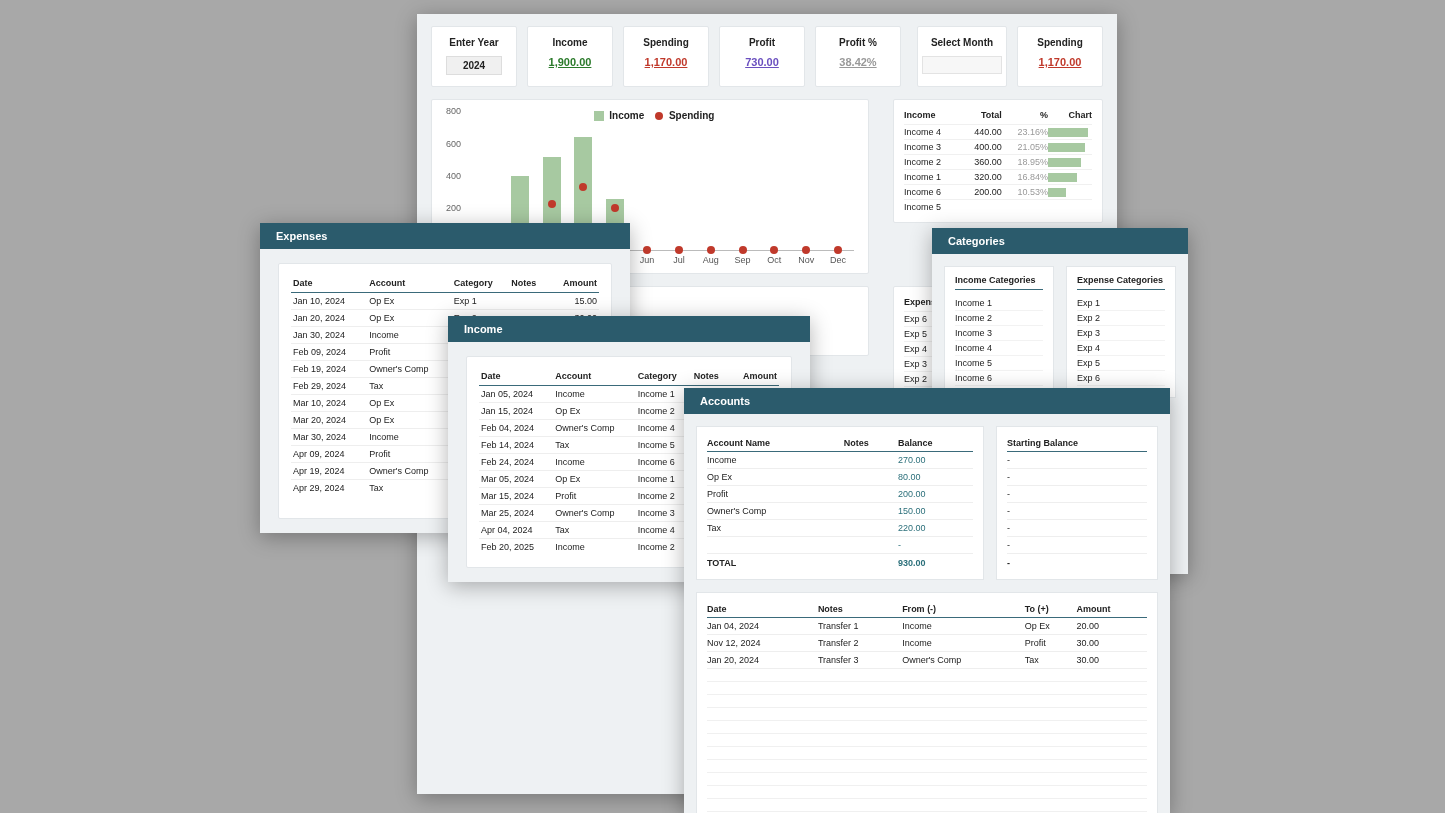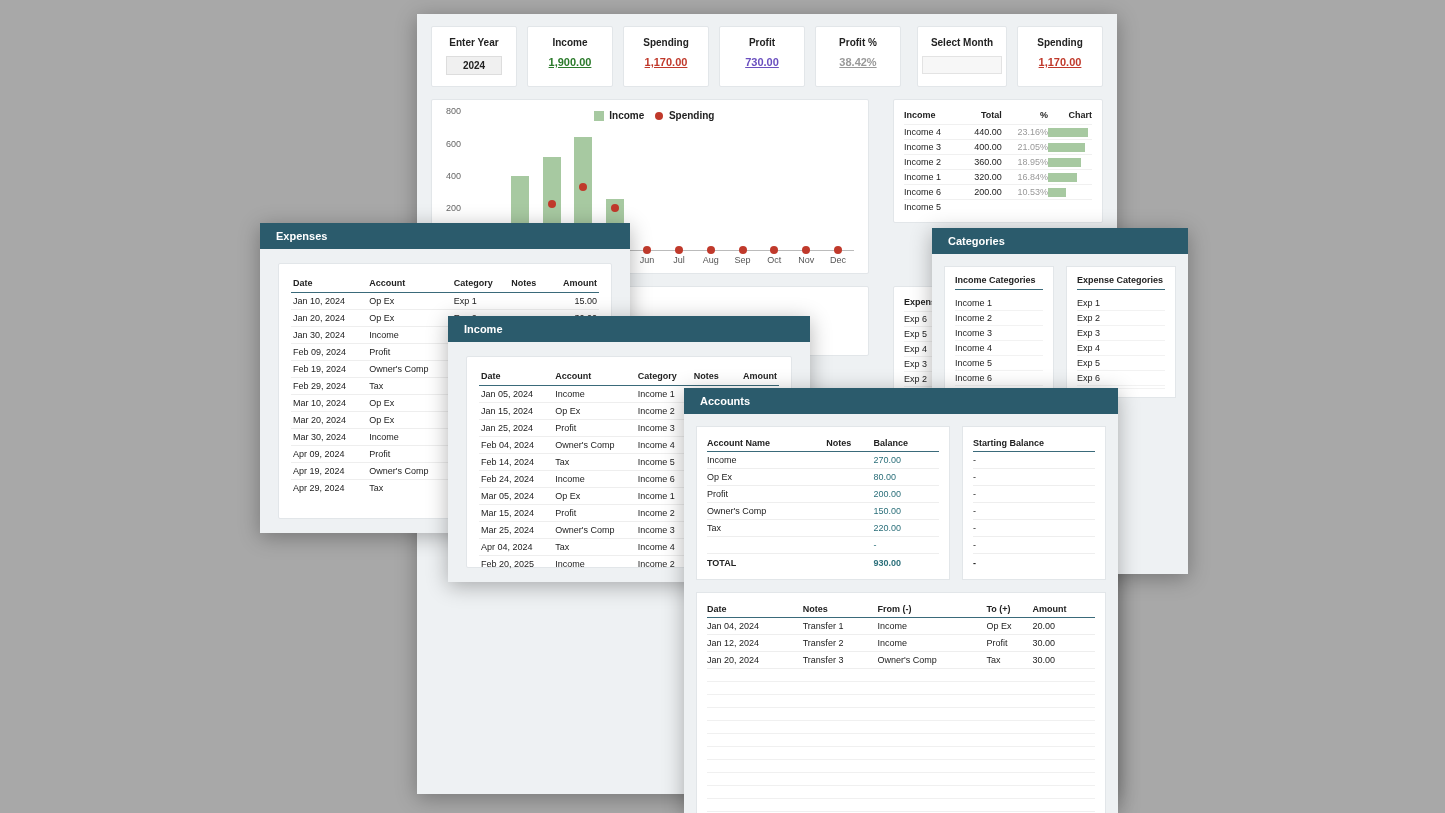--- a/index.html
+++ b/index.html
@@ -90,21 +90,21 @@
   
   #expenses { left: 260px; top: 223px; width: 370px; }
   #expenses .panel-body { padding: 14px 18px; height: 284px;}
   
   #income { left: 448px; top: 316px; width: 362px; }
   #income .panel-body { padding: 14px 18px; height: 240px;}
   
   #categories { left: 932px; top: 200px; width: 256px; margin-top: 28px;}
   #categories .panel-body { padding: 12px; height: 320px;}
   
-  #accounts { left: 684px; top: 388px; width: 434px;}
+  #accounts { left: 684px; top: 388px; width: 486px;}
   #accounts .panel-body { padding: 12px; height: 400px;}
 
   .data-table { width:100%; border-collapse: collapse; font-size:9px;}
   .data-table th { text-align:left; border-bottom: 1.5px solid #3a6a7a; padding:4px 2px; font-size:9px;}
   .data-table th.r, .data-table td.r { text-align:right;}
   .data-table td { padding:3px 2px; border-bottom:1px solid #eee;}
   .data-table tbody tr:last-child td { border-bottom:none;}
 
   .cat-cols { display:flex; gap:12px;}
   .cat-col { flex:1; background:#fff; border:1px solid #e2e6e9; padding:8px 10px;}
@@ -438,27 +438,20 @@
               <td class="r">100.00</td>
             </tr>
             <tr>
               <td>Jan 15, 2024</td>
               <td>Op Ex</td>
               <td>Income 2</td>
               <td></td>
               <td class="r">120.00</td>
             </tr>
             <tr>
-              <td>Jan 25, 2024</td>
-              <td>Profit</td>
-              <td>Income 3</td>
-              <td></td>
-              <td class="r"></td>
-            </tr>
-            <tr>
               <td>Feb 04, 2024</td>
               <td>Owner's Comp</td>
               <td>Income 4</td>
               <td></td>
               <td class="r"></td>
             </tr>
             <tr>
               <td>Feb 14, 2024</td>
               <td>Tax</td>
               <td>Income 5</td>
@@ -645,21 +638,21 @@
           </thead>
         <tbody id="transfers-body">
             <tr>
               <td>Jan 04, 2024</td>
               <td>Transfer 1</td>
               <td>Income</td>
               <td>Op Ex</td>
               <td class="r">20.00</td>
             </tr>
             <tr>
-              <td>Jan 12, 2024</td>
+              <td>Nov 12, 2024</td>
               <td>Transfer 2</td>
               <td>Income</td>
               <td>Profit</td>
               <td class="r">30.00</td>
             </tr>
             <tr>
               <td>Jan 20, 2024</td>
               <td>Transfer 3</td>
               <td>Owner's Comp</td>
               <td>Tax</td>

